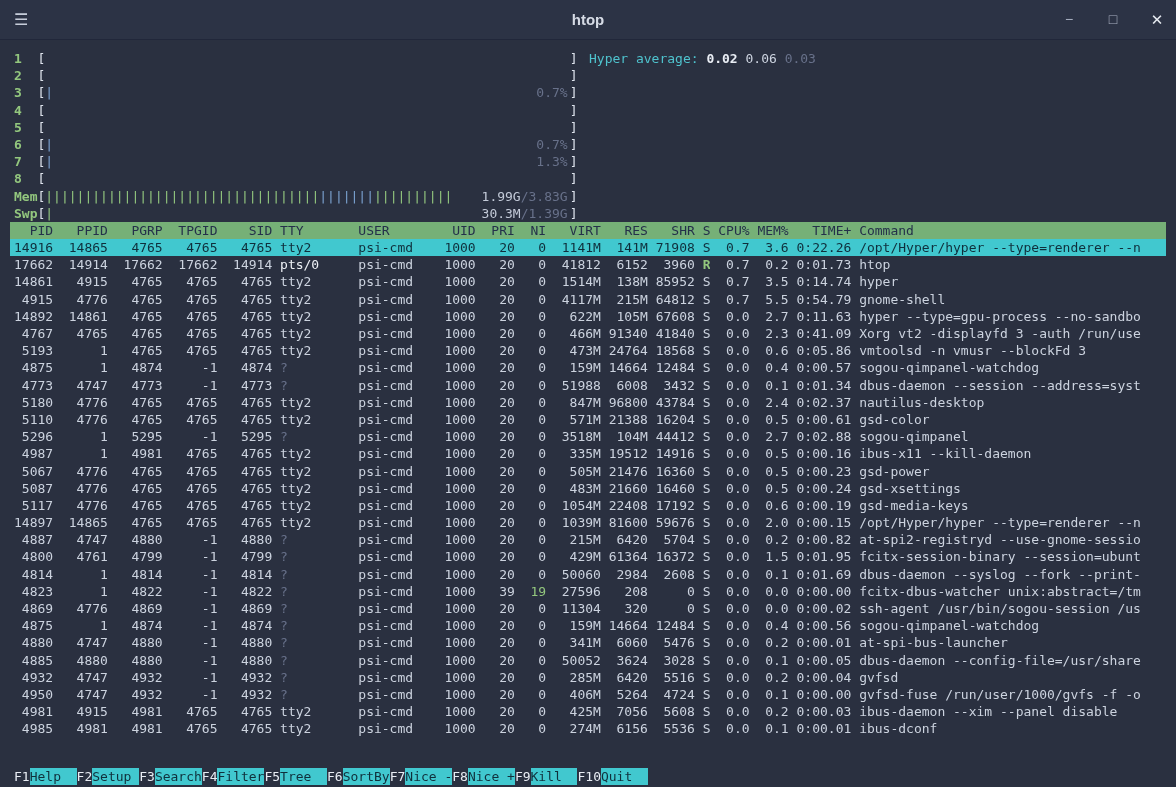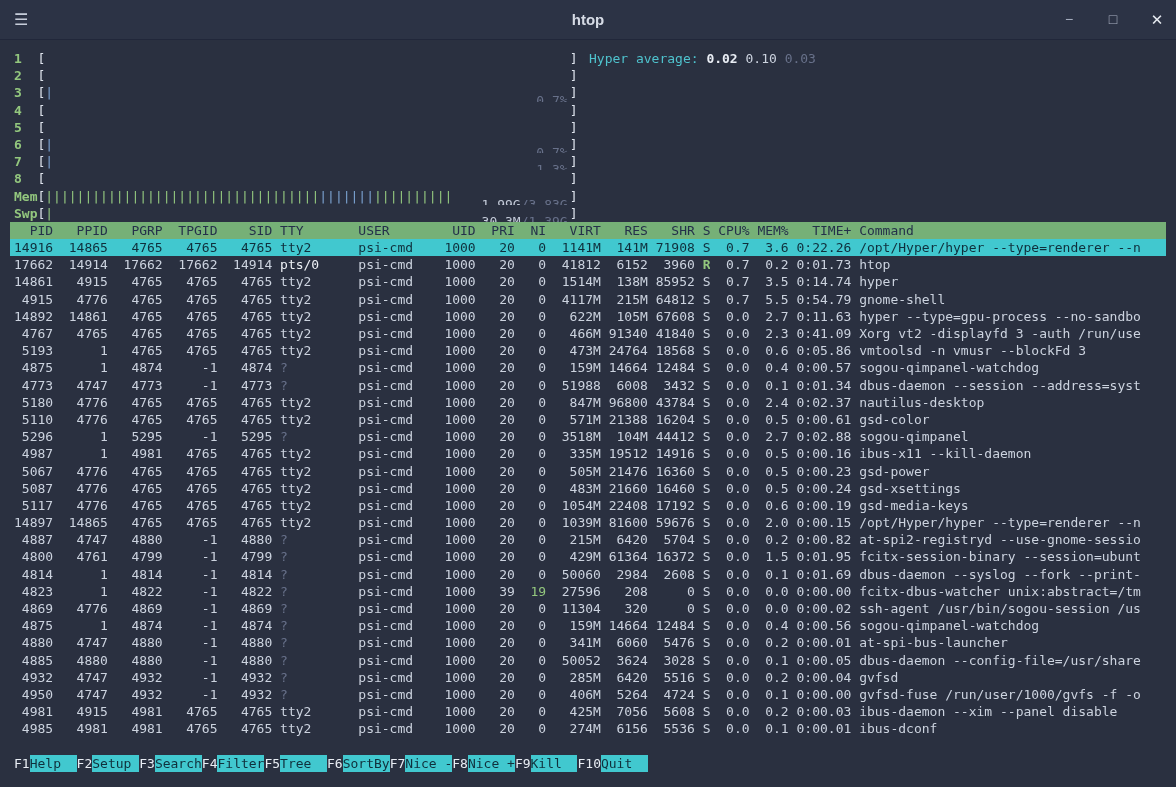--- a/index.html
+++ b/index.html
@@ -24,21 +24,21 @@
   
   .term{padding:10px 10px 0 10px;font-family:"DejaVu Sans Mono",monospace;
     font-size:13px;color:var(--fg);}
   .line{height:17.2px;line-height:17.2px;white-space:pre;padding-left:4px;}
   .top-area{position:relative;}
 
   
   .mlabel{display:inline-block;width:3ch;color:var(--green);font-weight:bold;}
   .bracket{color:#dde2ec;}
   .barwrap{display:inline-block;width:67ch;position:relative;vertical-align:top;overflow:hidden;}
-  .pct{position:absolute;right:2px;top:8px;}
+  .pct{position:absolute;right:2px;top:0;}
   .dim{color:var(--dim);}
   .pipe.green{color:var(--green);}
   .pipe.blue{color:var(--blue);}
   .used{color:#c3cad8;}
 
   
   .info{position:absolute;left:575px;top:0;}
   .cyan{color:var(--cyan);}
   .bw{color:var(--bright);font-weight:bold;}
   .green{color:var(--green);}
@@ -53,21 +53,21 @@
   .row.selected{background:var(--sel);}
   .row.selected .cell{color:var(--seltext) !important;font-weight:normal;}
   .cell{display:inline-block;white-space:pre;vertical-align:top;overflow:hidden;}
   .a-r{text-align:right;}
   .a-l{text-align:left;}
   .g1{margin-left:1ch;}
   .cmd{width:38ch;}
   .bright{color:#eef1f6;}
 
   
-  .fnbar{padding-left:4px;white-space:pre;}
+  .fnbar{padding-left:4px;white-space:pre;margin-top:13px;}
   .fn-item{display:inline-block;cursor:pointer;}
   .fkey{color:var(--bright);}
   .chip{display:inline-block;width:6ch;background:var(--sel);color:#10303c;white-space:pre;}
 </style>
 </head>
 <body>
 
 <div class="window">
   <div class="titlebar">
     <div class="menu-btn">☰</div>
@@ -87,21 +87,21 @@
           <div class="line"><span class="mlabel">3</span><span class="bracket">[</span><span class="barwrap"><span class="pipe blue">|</span><span class="pct dim">0.7%</span></span><span class="bracket">]</span></div>
           <div class="line"><span class="mlabel">4</span><span class="bracket">[</span><span class="barwrap"></span><span class="bracket">]</span></div>
           <div class="line"><span class="mlabel">5</span><span class="bracket">[</span><span class="barwrap"></span><span class="bracket">]</span></div>
           <div class="line"><span class="mlabel">6</span><span class="bracket">[</span><span class="barwrap"><span class="pipe blue">|</span><span class="pct dim">0.7%</span></span><span class="bracket">]</span></div>
           <div class="line"><span class="mlabel">7</span><span class="bracket">[</span><span class="barwrap"><span class="pipe blue">|</span><span class="pct dim">1.3%</span></span><span class="bracket">]</span></div>
           <div class="line"><span class="mlabel">8</span><span class="bracket">[</span><span class="barwrap"></span><span class="bracket">]</span></div>
           <div class="line"><span class="mlabel">Mem</span><span class="bracket">[</span><span class="barwrap"><span class="pipe green">|||||||||||||||||||||||||||||||||||</span><span class="pipe blue">|||||||</span><span class="pipe green">||||||||||</span><span class="pct"><span class="used">1.99G</span><span class="dim">/3.83G</span></span></span><span class="bracket">]</span></div>
           <div class="line"><span class="mlabel">Swp</span><span class="bracket">[</span><span class="barwrap"><span class="pipe green">|</span><span class="pct"><span class="used">30.3M</span><span class="dim">/1.39G</span></span></span><span class="bracket">]</span></div>
         </div>
       <div class="info">
-        <div class="line"><span class="cyan ml1">Hyper average:</span><span class="bw ml1">0.02</span><span class="ml1">0.10</span><span class="dim">0.03</span></div>
+        <div class="line"><span class="cyan ml1">Hyper average:</span><span class="bw ml1">0.02</span><span class="ml1">0.06</span><span class="dim">0.03</span></div>
       </div>
     </div>
 
     <div id="ptable">
         <div class="row thead"><span class="cell a-r" style="width: 5ch;">PID</span><span class="cell a-r" style="width: 7ch;">PPID</span><span class="cell a-r" style="width: 7ch;">PGRP</span><span class="cell a-r" style="width: 7ch;">TPGID</span><span class="cell a-r" style="width: 7ch;">SID</span><span class="cell a-l g1" style="width: 9ch;">TTY</span><span class="cell a-l g1" style="width: 10ch;">USER</span><span class="cell a-r" style="width: 5ch;">UID</span><span class="cell a-r" style="width: 5ch;">PRI</span><span class="cell a-r" style="width: 4ch;">NI</span><span class="cell a-r" style="width: 7ch;">VIRT</span><span class="cell a-r" style="width: 6ch;">RES</span><span class="cell a-r" style="width: 6ch;">SHR</span><span class="cell a-r" style="width: 2ch;">S</span><span class="cell a-r" style="width: 5ch;">CPU%</span><span class="cell a-r" style="width: 5ch;">MEM%</span><span class="cell a-r" style="width: 8ch;">TIME+</span><span class="cell a-l g1 cmd">Command</span></div>
         <div class="row selected"><span class="cell a-r" style="width: 5ch;">14916</span><span class="cell a-r" style="width: 7ch;">14865</span><span class="cell a-r" style="width: 7ch;">4765</span><span class="cell a-r" style="width: 7ch;">4765</span><span class="cell a-r" style="width: 7ch;">4765</span><span class="cell a-l g1" style="width: 9ch;">tty2</span><span class="cell a-l g1" style="width: 10ch;">psi-cmd</span><span class="cell a-r" style="width: 5ch;">1000</span><span class="cell a-r" style="width: 5ch;">20</span><span class="cell a-r" style="width: 4ch;">0</span><span class="cell a-r" style="width: 7ch;">1141M</span><span class="cell a-r" style="width: 6ch;">141M</span><span class="cell a-r" style="width: 6ch;">71908</span><span class="cell a-r" style="width: 2ch;">S</span><span class="cell a-r" style="width: 5ch;">0.7</span><span class="cell a-r" style="width: 5ch;">3.6</span><span class="cell a-r" style="width: 8ch;">0:22.26</span><span class="cell a-l g1 cmd">/opt/Hyper/hyper --type=renderer --n</span></div>
         <div class="row"><span class="cell a-r" style="width: 5ch;">17662</span><span class="cell a-r" style="width: 7ch;">14914</span><span class="cell a-r" style="width: 7ch;">17662</span><span class="cell a-r" style="width: 7ch;">17662</span><span class="cell a-r" style="width: 7ch;">14914</span><span class="cell a-l g1 bright" style="width: 9ch;">pts/0</span><span class="cell a-l g1" style="width: 10ch;">psi-cmd</span><span class="cell a-r" style="width: 5ch;">1000</span><span class="cell a-r" style="width: 5ch;">20</span><span class="cell a-r" style="width: 4ch;">0</span><span class="cell a-r" style="width: 7ch;">41812</span><span class="cell a-r" style="width: 6ch;">6152</span><span class="cell a-r" style="width: 6ch;">3960</span><span class="cell a-r green bold" style="width: 2ch;">R</span><span class="cell a-r" style="width: 5ch;">0.7</span><span class="cell a-r" style="width: 5ch;">0.2</span><span class="cell a-r" style="width: 8ch;">0:01.73</span><span class="cell a-l g1 cmd">htop</span></div>
         <div class="row"><span class="cell a-r" style="width: 5ch;">14861</span><span class="cell a-r" style="width: 7ch;">4915</span><span class="cell a-r" style="width: 7ch;">4765</span><span class="cell a-r" style="width: 7ch;">4765</span><span class="cell a-r" style="width: 7ch;">4765</span><span class="cell a-l g1" style="width: 9ch;">tty2</span><span class="cell a-l g1" style="width: 10ch;">psi-cmd</span><span class="cell a-r" style="width: 5ch;">1000</span><span class="cell a-r" style="width: 5ch;">20</span><span class="cell a-r" style="width: 4ch;">0</span><span class="cell a-r" style="width: 7ch;">1514M</span><span class="cell a-r" style="width: 6ch;">138M</span><span class="cell a-r" style="width: 6ch;">85952</span><span class="cell a-r" style="width: 2ch;">S</span><span class="cell a-r" style="width: 5ch;">0.7</span><span class="cell a-r" style="width: 5ch;">3.5</span><span class="cell a-r" style="width: 8ch;">0:14.74</span><span class="cell a-l g1 cmd">hyper</span></div>
         <div class="row"><span class="cell a-r" style="width: 5ch;">4915</span><span class="cell a-r" style="width: 7ch;">4776</span><span class="cell a-r" style="width: 7ch;">4765</span><span class="cell a-r" style="width: 7ch;">4765</span><span class="cell a-r" style="width: 7ch;">4765</span><span class="cell a-l g1" style="width: 9ch;">tty2</span><span class="cell a-l g1" style="width: 10ch;">psi-cmd</span><span class="cell a-r" style="width: 5ch;">1000</span><span class="cell a-r" style="width: 5ch;">20</span><span class="cell a-r" style="width: 4ch;">0</span><span class="cell a-r" style="width: 7ch;">4117M</span><span class="cell a-r" style="width: 6ch;">215M</span><span class="cell a-r" style="width: 6ch;">64812</span><span class="cell a-r" style="width: 2ch;">S</span><span class="cell a-r" style="width: 5ch;">0.7</span><span class="cell a-r" style="width: 5ch;">5.5</span><span class="cell a-r" style="width: 8ch;">0:54.79</span><span class="cell a-l g1 cmd">gnome-shell</span></div>
         <div class="row"><span class="cell a-r" style="width: 5ch;">14892</span><span class="cell a-r" style="width: 7ch;">14861</span><span class="cell a-r" style="width: 7ch;">4765</span><span class="cell a-r" style="width: 7ch;">4765</span><span class="cell a-r" style="width: 7ch;">4765</span><span class="cell a-l g1" style="width: 9ch;">tty2</span><span class="cell a-l g1" style="width: 10ch;">psi-cmd</span><span class="cell a-r" style="width: 5ch;">1000</span><span class="cell a-r" style="width: 5ch;">20</span><span class="cell a-r" style="width: 4ch;">0</span><span class="cell a-r" style="width: 7ch;">622M</span><span class="cell a-r" style="width: 6ch;">105M</span><span class="cell a-r" style="width: 6ch;">67608</span><span class="cell a-r" style="width: 2ch;">S</span><span class="cell a-r" style="width: 5ch;">0.0</span><span class="cell a-r" style="width: 5ch;">2.7</span><span class="cell a-r" style="width: 8ch;">0:11.63</span><span class="cell a-l g1 cmd">hyper --type=gpu-process --no-sandbo</span></div>

